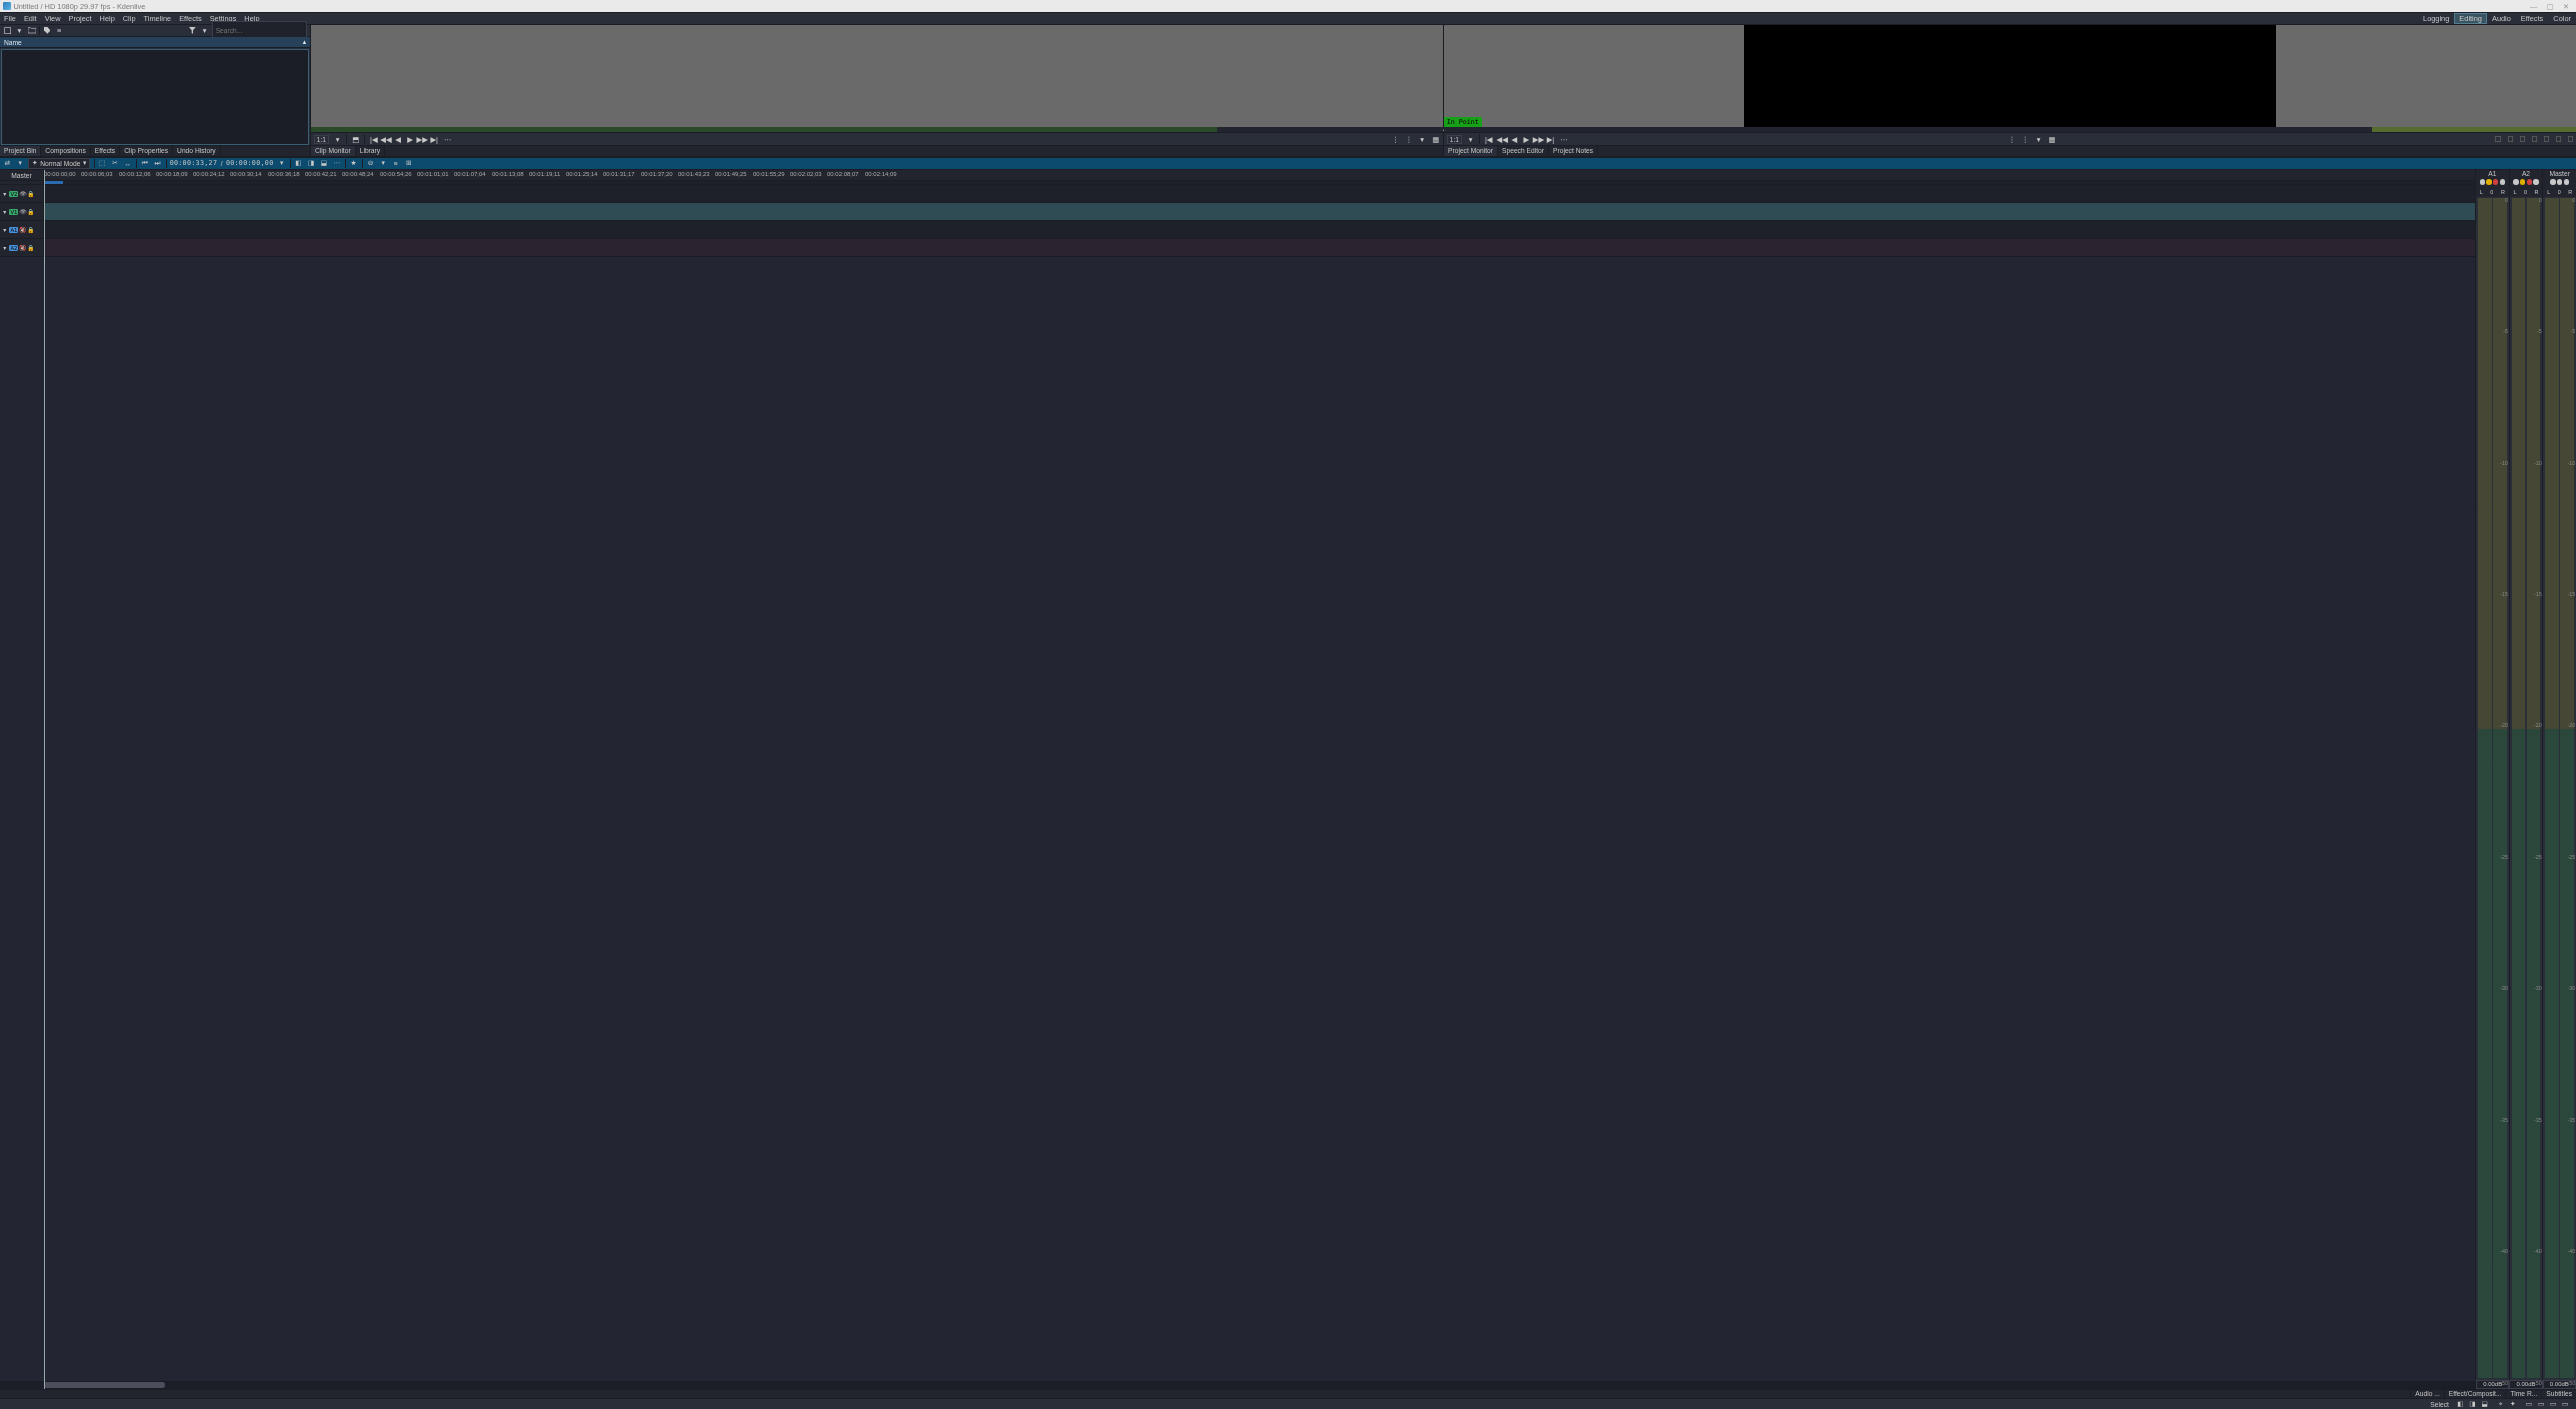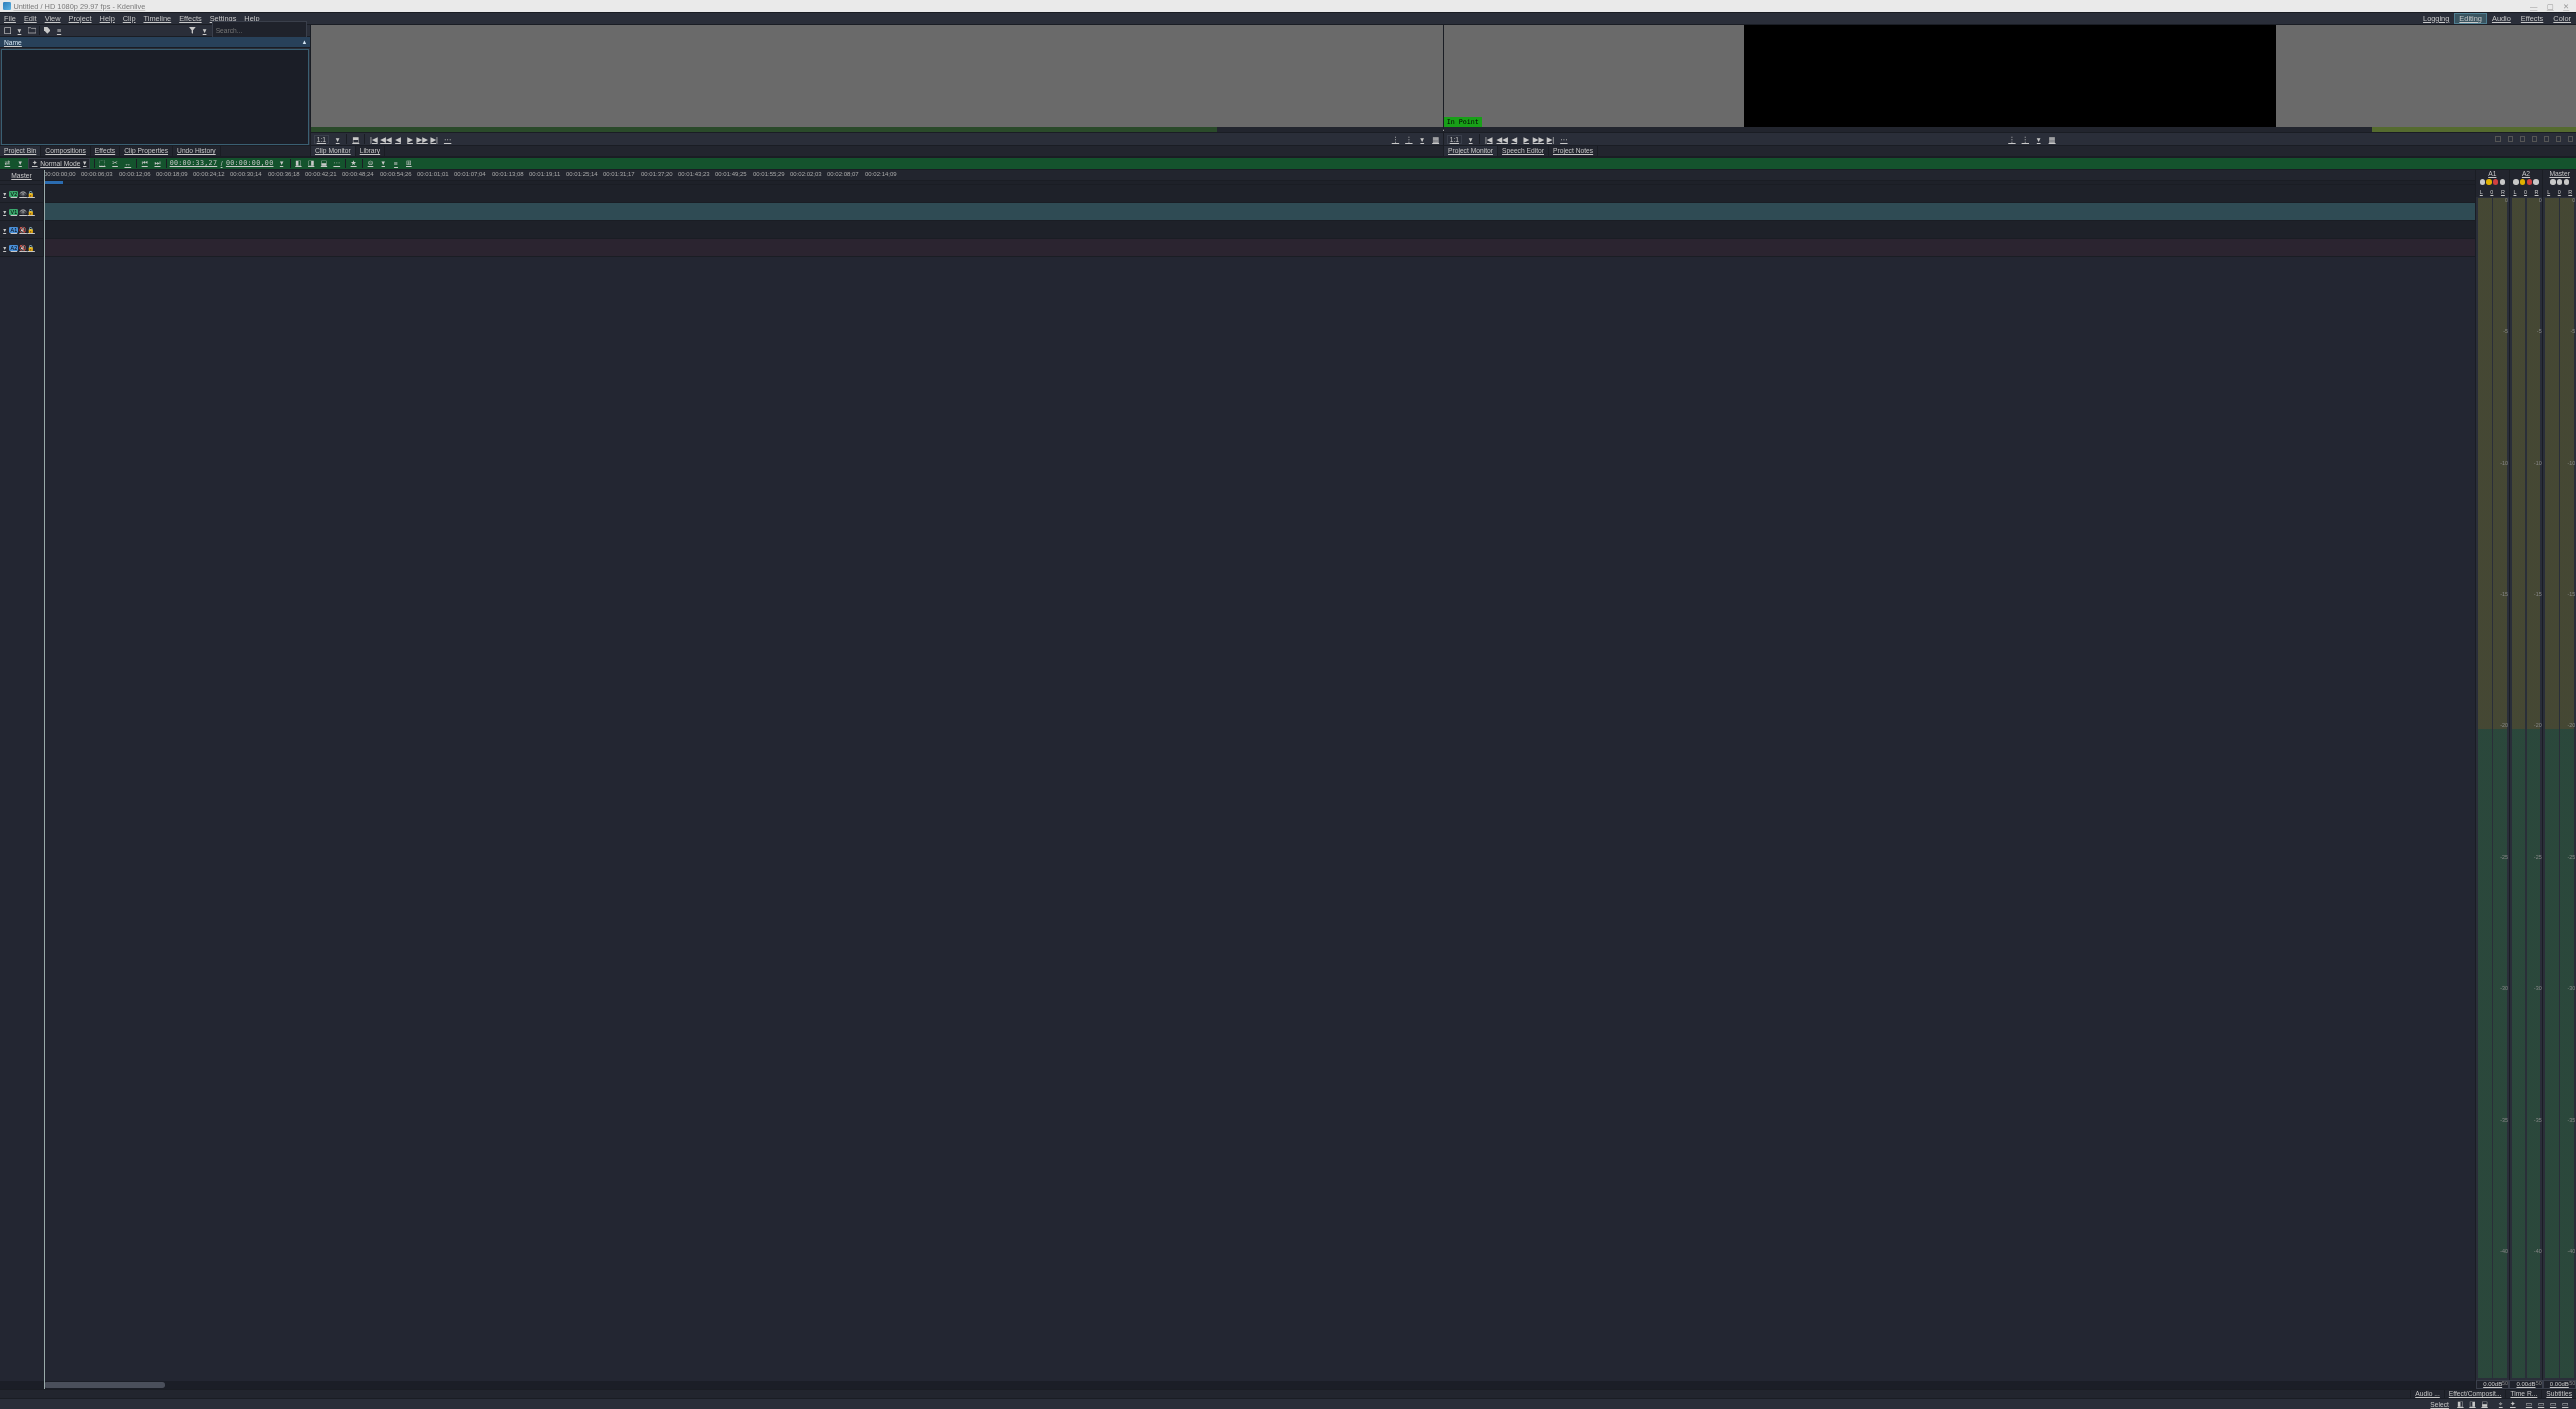--- a/index.html
+++ b/index.html
@@ -1,17 +1,17 @@
 <!DOCTYPE html>
 <html><head>
 <meta charset="utf-8">
 <style>
 * { margin: 0; padding: 0; box-sizing: border-box; user-select: none; }
 html, body { width: 100%; height: 100%; overflow: hidden; font-family: "Segoe UI", Tahoma, sans-serif; font-size: 7.4px; color: #c8c8c8; background: #2a2e39; }
-.app { display: flex; flex-direction: column; height: 100vh; text-decoration: underline; }
+.app { display: flex; flex-direction: column; height: 100vh; }
 
 
 .titlebar { height: 12px; background: #eaeaea; color: #7a7a7a; display: flex; align-items: center; padding: 0 2.7px; font-size: 7.4px; }
 .titlebar .logo { width: 8px; height: 8px; background: linear-gradient(135deg,#2b7bb9,#5cb4e4); border-radius: 1.3px; margin-right: 2.7px; }
 .titlebar-spacer { flex: 1; }
 .titlebar-btns { display: flex; gap: 9.4px; color: #999; padding-right: 4px; }
 .titlebar-btns span { cursor: pointer; }
 
 
 .menubar { height: 12.7px; background: #2a2e39; border-top: 0.7px solid #1a1d24; border-bottom: 0.7px solid #1a1d24; display: flex; align-items: stretch; }
@@ -53,21 +53,21 @@
 .monitor-ruler .fill.right { background:#556b2f; }
 
 .monitor-ctrl { height: 13.4px; background:#2a2e39; display:flex; align-items:center; gap:4px; padding:0 2.7px; border-top:0.7px solid #1a1d24; }
 .monitor-ctrl .zoom { font-size:6.7px; color:#c8c8c8; border:0.7px solid #3a3f4b; padding:0 2px; }
 .monitor-ctrl .play-group { display:flex; align-items:center; gap:2.7px; }
 .monitor-ctrl .spacer { flex:1; }
 .monitor-ctrl .grid-icons { display:flex; gap:6.7px; color:#555; }
 .monitor-ctrl .grid-icons span { width:5.4px; height:5.4px; border:0.7px solid #555; }
 
 
-.timeline-toolbar { height: 13.4px; background:#14532d; display:flex; align-items:center; gap:3.4px; padding:0 2.7px; border-top:0.7px solid #1a1d24; border-bottom:0.7px solid #1a1d24; font-size:6.7px; }
+.timeline-toolbar { height: 13.4px; background:#0c4a6e; display:flex; align-items:center; gap:3.4px; padding:0 2.7px; border-top:0.7px solid #1a1d24; border-bottom:0.7px solid #1a1d24; font-size:6.7px; }
 .timeline-toolbar .mode-sel { display:flex; align-items:center; gap:2.7px; border:0.7px solid #3a3f4b; padding:0.7px 2.7px; background:#22252e; }
 .timeline-toolbar .tc { font-family: monospace; letter-spacing: 0.3px; color:#c8c8c8; }
 .timeline-toolbar .spacer { flex:1; }
 
 
 .timeline-area { flex:1; display:flex; min-height:0; }
 .timeline-main { flex:1; display:flex; flex-direction:column; min-width:0; position:relative; }
 .ruler-row { height:11.4px; display:flex; border-bottom:0.7px solid #1a1d24; }
 .ruler-row .master-lbl { width:44px; display:flex; align-items:center; justify-content:center; font-size:6.7px; background:#22252e; border-right:0.7px solid #1a1d24; }
 .ruler-ticks { flex:1; background:#22252e; position:relative; overflow:hidden; font-size:6px; color:#aaa; }

